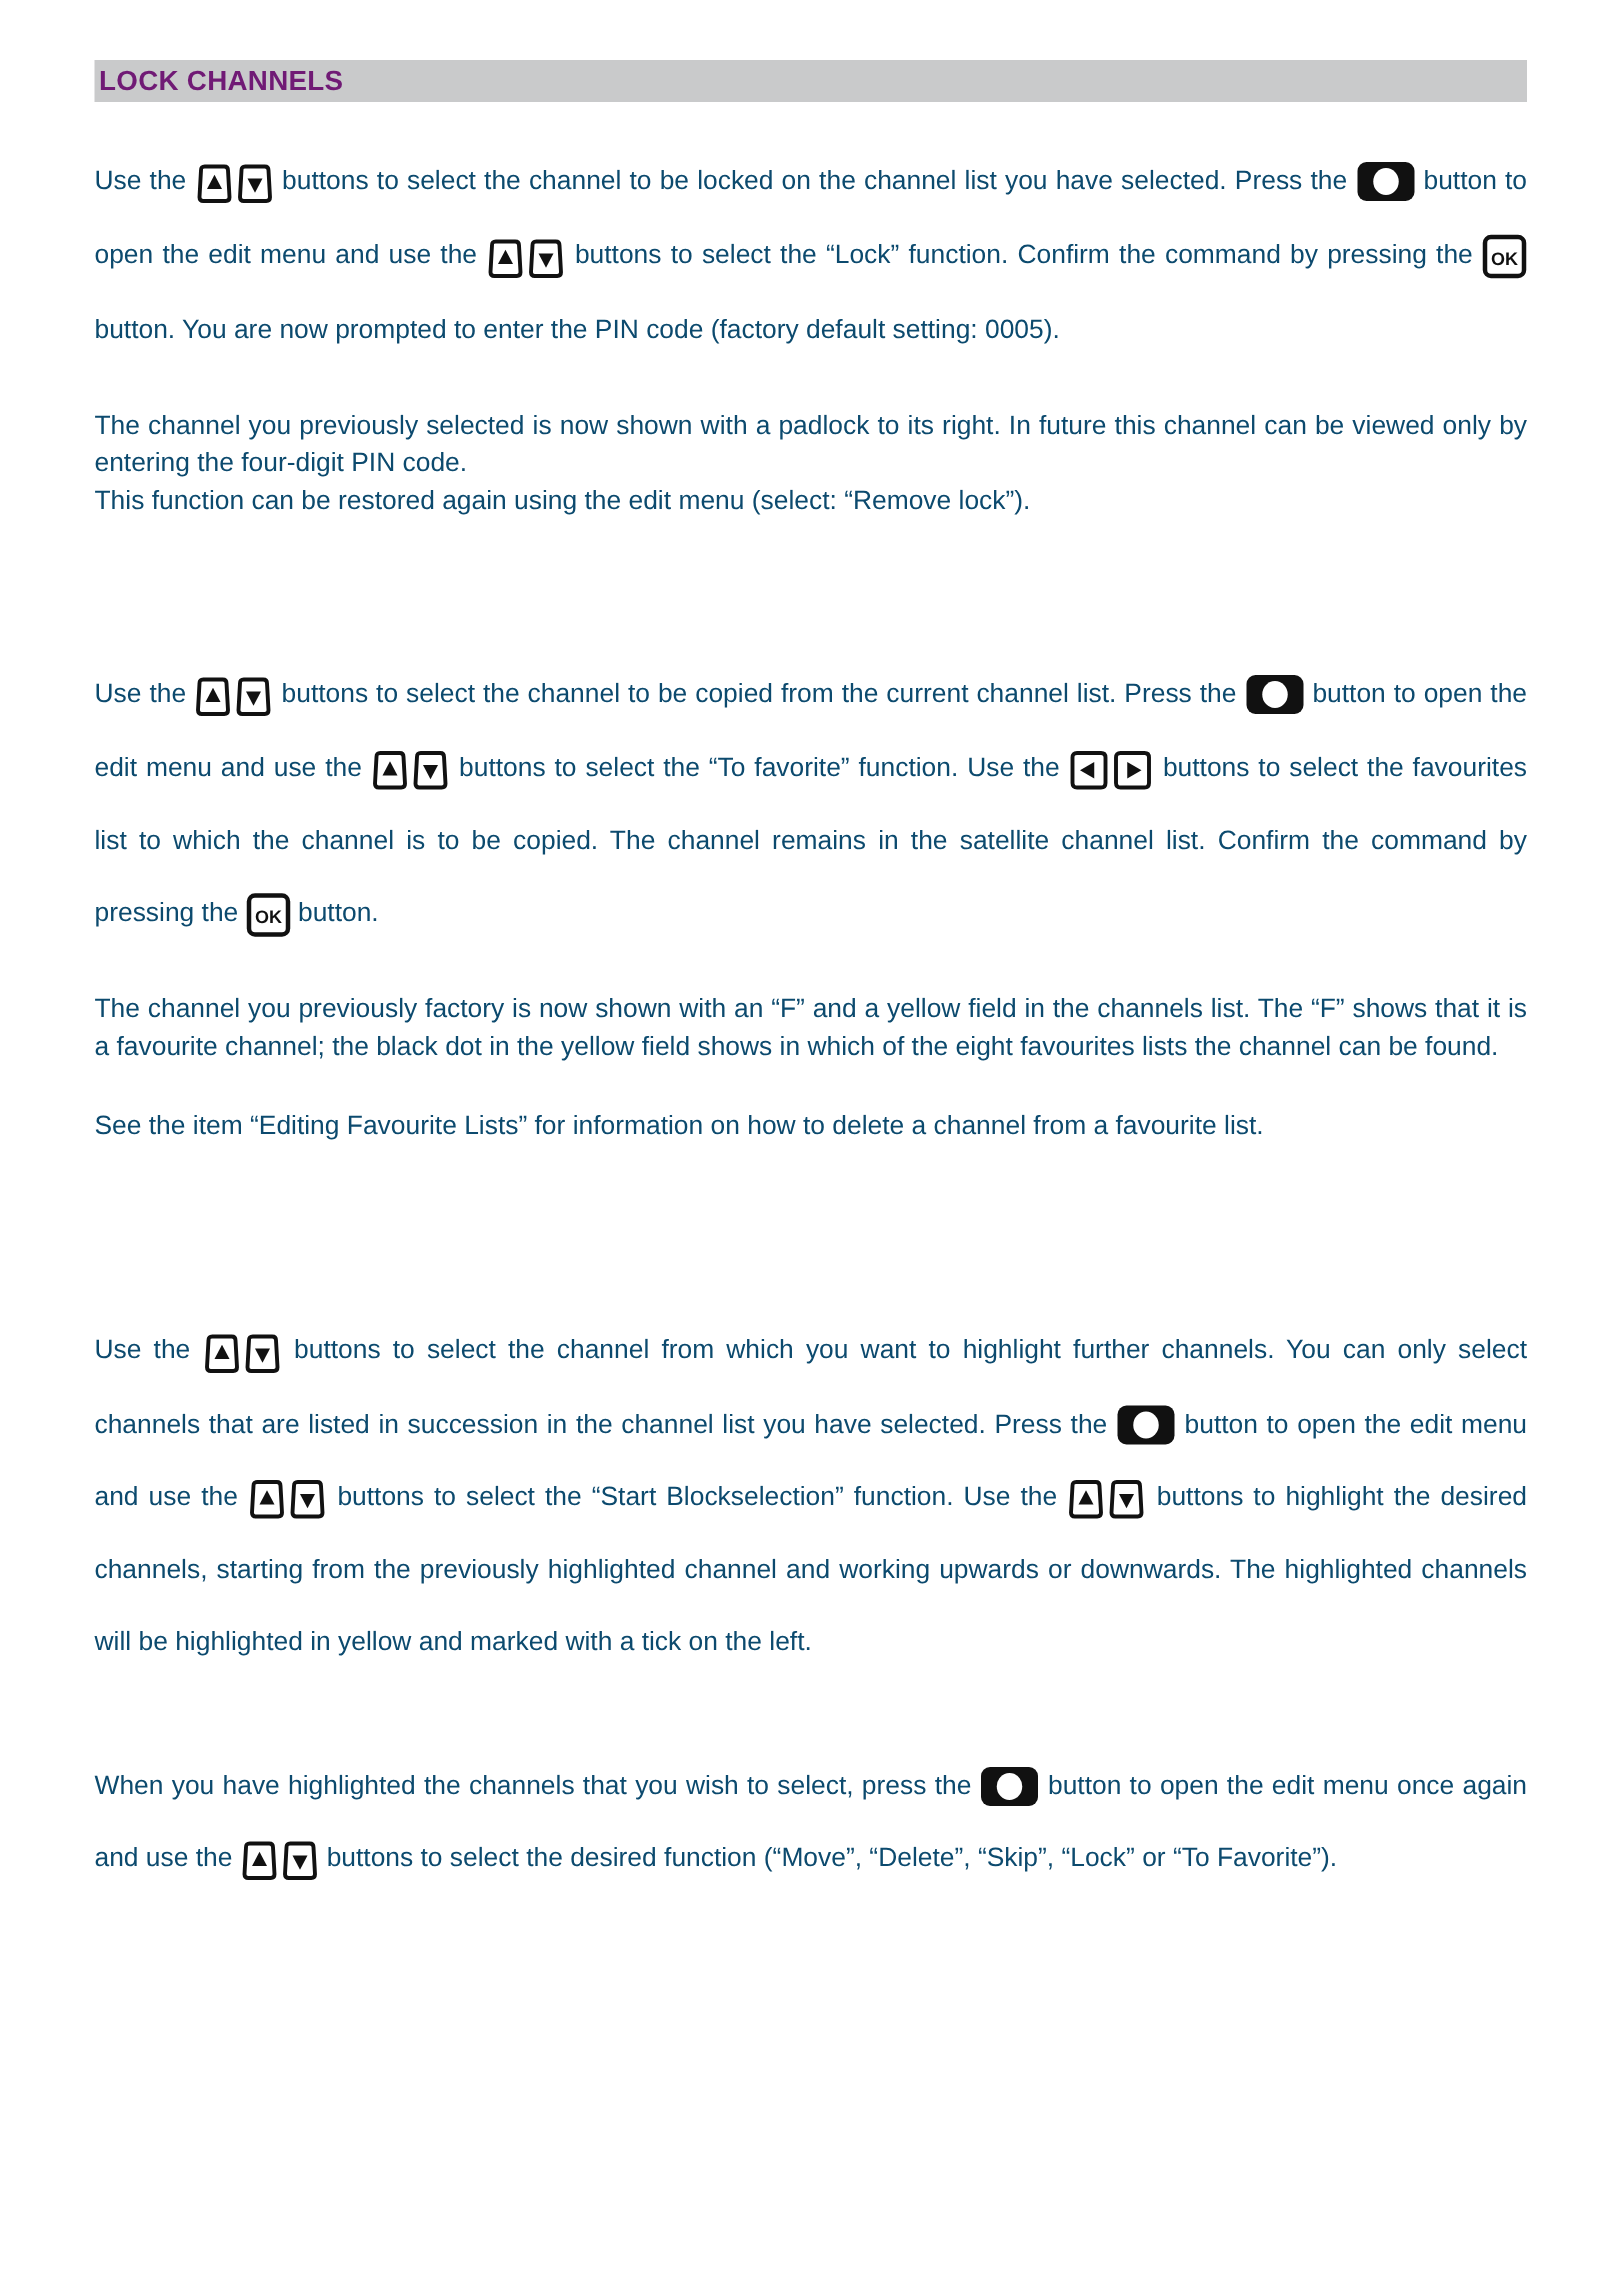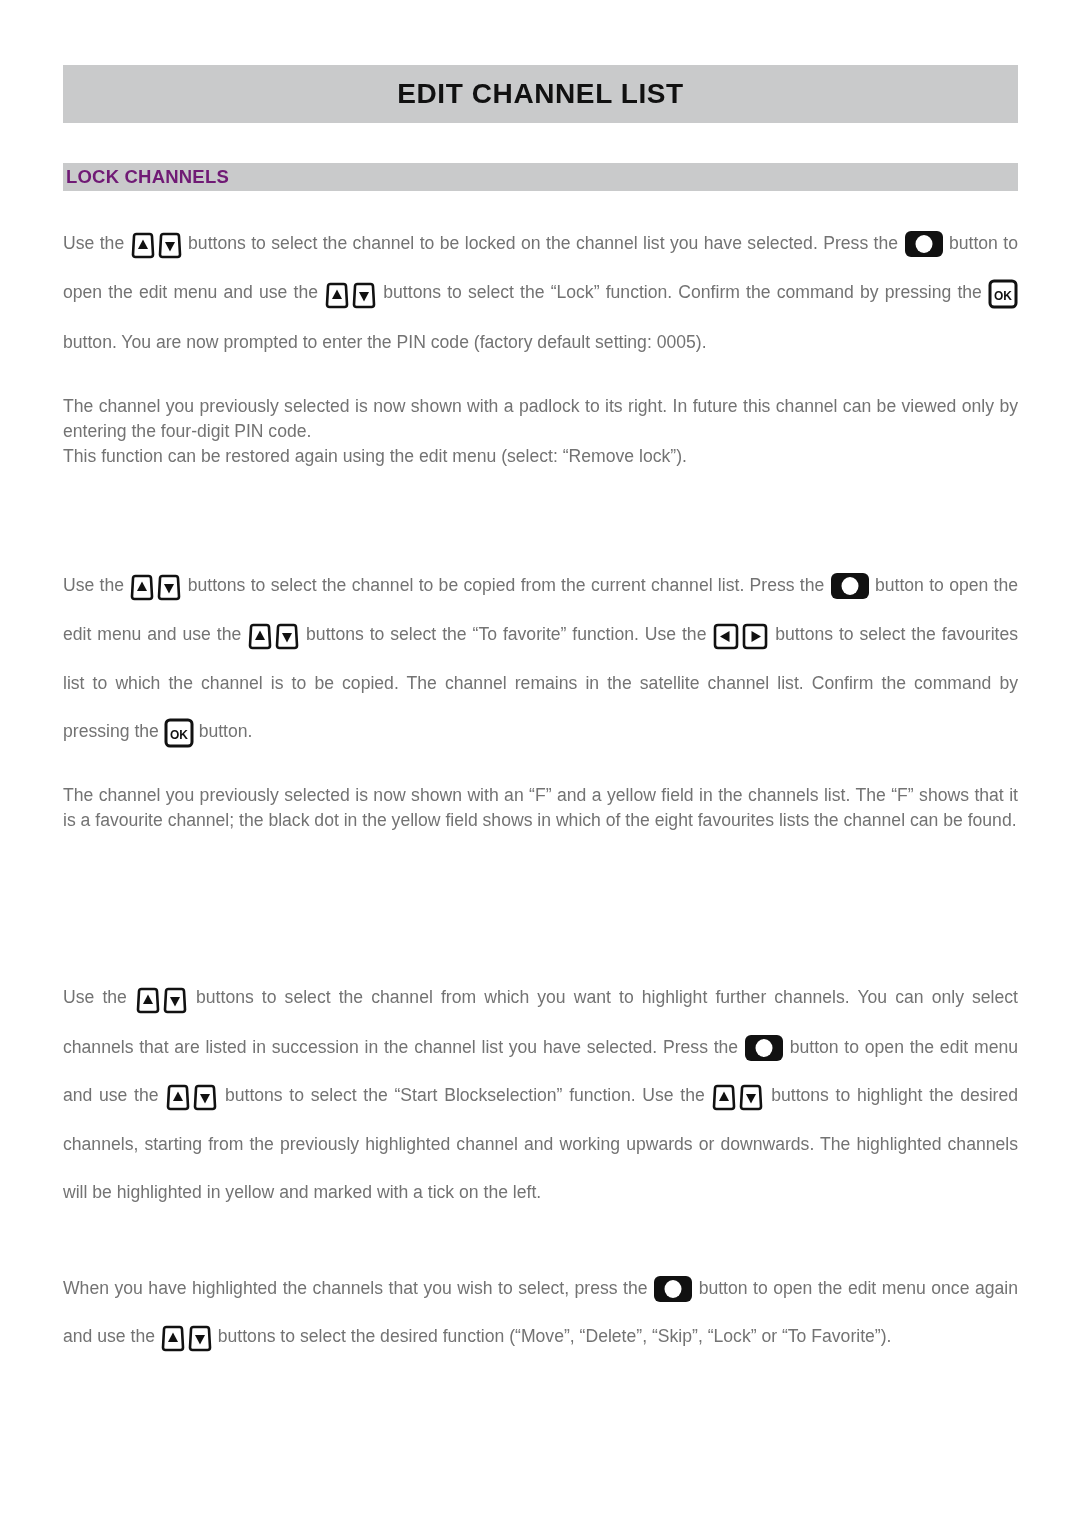--- a/index.html
+++ b/index.html
@@ -52,21 +52,21 @@
     font-weight: bold;
     letter-spacing: 0.2px;
     color: #701a75;
   }
 
   
   .para {
     font-size: 17.6px;
     line-height: 25px;
     text-align: justify;
-    color: #737373;
+    color: #0c4a6e;
   }
   .para.loose { line-height: 48px; }
   .para.nojust { text-align: left; }
   .sp-20 { height: 20px; }
   .sp-28 { height: 28px; }
   .sp-40 { height: 40px; }
   .sp-48 { height: 48px; }
   .sp-64 { height: 64px; }
 
   
@@ -79,23 +79,20 @@
   .key svg { display: block; }
 
   .key-pair { display: inline-block; vertical-align: middle; white-space: nowrap; }
   .key-pair .key + .key { margin-left: 1px; }
 </style>
 </head>
 <body>
 
 <div class="page">
 
-  <div class="title-bar">
-    <span class="title-text">EDIT CHANNEL LIST</span>
-  </div>
 
   <div class="sp-40"></div>
 
   <div class="section-bar">
     <span class="section-text">LOCK CHANNELS</span>
   </div>
 
   <div class="sp-28"></div>
 
   <div class="para loose">
@@ -171,24 +168,25 @@
     <span>buttons to select the favourites list to which the channel is to be copied. The channel remains in the satellite channel list. Confirm the command by pressing the</span>
     <span class="key"><svg width="30" height="30" viewBox="0 0 30 30">
           <rect x="2" y="2" width="26" height="26" rx="4" fill="#fff" stroke="#111" stroke-width="3"></rect>
           <text x="15" y="20.5" font-family="Liberation Sans, sans-serif" font-size="12" font-weight="bold" fill="#111" text-anchor="middle">OK</text>
         </svg></span>
     <span>button.</span>
   </div>
 
   <div class="sp-28"></div>
 
-  <div class="para">The channel you previously selected is now shown with an “F” and a yellow field in the channels list. The “F” shows that it is a favourite channel; the black dot in the yellow field shows in which of the eight favourites lists the channel can be found.</div>
-
-  <div class="sp-28"></div>
-
+  <div class="para">The channel you previously factory is now shown with an “F” and a yellow field in the channels list. The “F” shows that it is a favourite channel; the black dot in the yellow field shows in which of the eight favourites lists the channel can be found.</div>
+
+  <div class="sp-28"></div>
+
+  <div class="para nojust">See the item “Editing Favourite Lists” for information on how to delete a channel from a favourite list.</div>
 
   <div class="sp-64"></div>
   <div class="sp-20"></div>
 
 
   <div class="sp-28"></div>
 
   <div class="para loose">
     <span>Use the</span>
     <span class="key-pair"><span class="key"><svg width="26" height="27" viewBox="0 0 26 27">

